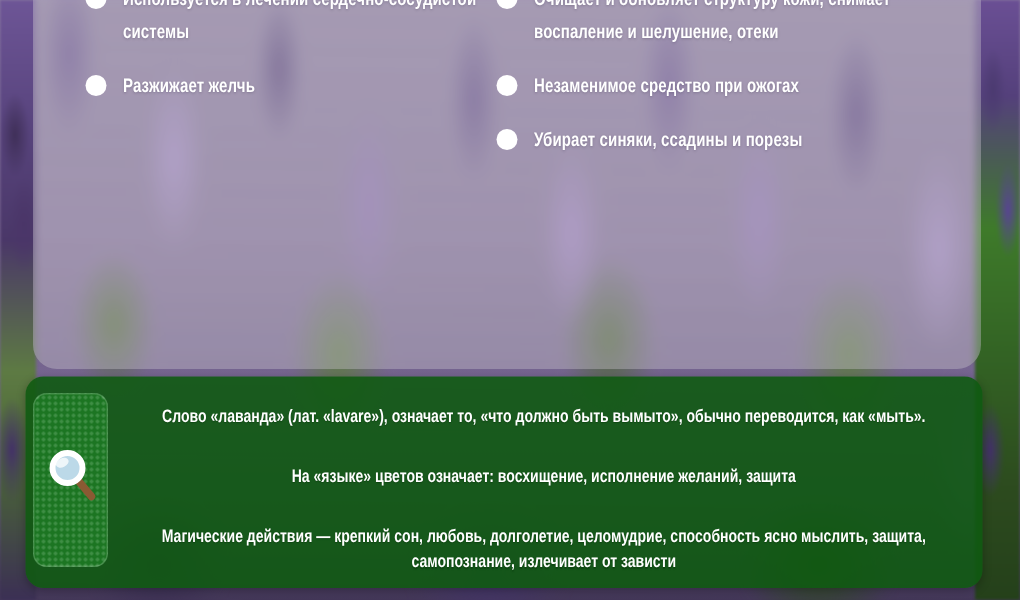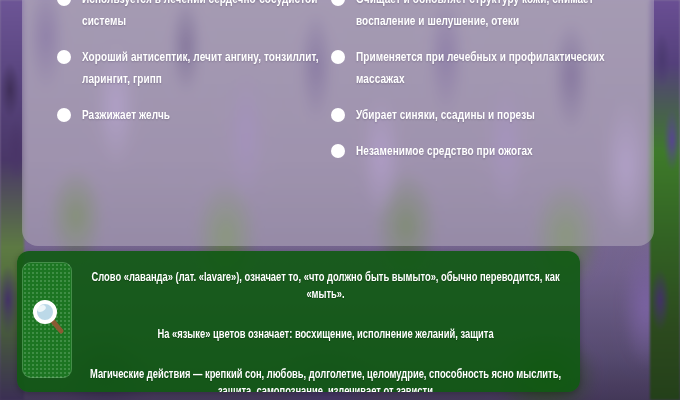--- a/index.html
+++ b/index.html
@@ -67,21 +67,21 @@
     position:absolute; left:0; top:4px; width:14px; height:14px;
     border-radius:50%; background:#ffffff;
   }
   .txt {
     display:block; width:130%; transform:scaleX(0.77); transform-origin:0 0;
     color:#ffffff; font-weight:bold; font-size:13px; line-height:22px;
     letter-spacing:0.1px; text-shadow:0 1px 2px rgba(40,30,60,0.25);
   }
   
   .info-panel {
-    position:absolute; left:17px; top:251px; width:563px; height:141px;
+    position:absolute; left:17px; top:251px; width:638px; height:141px;
     border-radius:12px; background:rgba(16,90,18,0.90);
     box-shadow:0 2px 6px rgba(0,0,0,0.25);
   }
   .icon-box {
     position:absolute; left:5px; top:11px; width:50px; height:116px;
     border-radius:9px; background-color:#1f7c26;
     background-image:radial-gradient(rgba(255,255,255,0.14) 1px, rgba(0,60,0,0.10) 1.4px);
     background-size:4px 4px;
     border:1px solid rgba(255,255,255,0.18);
     box-sizing:border-box;
@@ -110,44 +110,36 @@
   <div class="overlay"></div>
 
   <div class="cols">
     <div class="col-left">
       <div class="item">
         <span class="dot"></span>
         <span class="txt">Используется в лечении сердечно-сосудистой системы</span>
       </div>
       <div class="item">
         <span class="dot"></span>
-        <span class="txt">Хороший антисептик, лечит ангину, тонзиллит, ларингит, грипп</span>
-      </div>
-      <div class="item">
-        <span class="dot"></span>
         <span class="txt">Разжижает желчь</span>
       </div>
     </div>
 
     <div class="col-right">
       <div class="item">
         <span class="dot"></span>
         <span class="txt">Очищает и обновляет структуру кожи, снимает воспаление и шелушение, отеки</span>
       </div>
       <div class="item">
         <span class="dot"></span>
-        <span class="txt">Применяется при лечебных и профилактических массажах</span>
+        <span class="txt">Незаменимое средство при  ожогах</span>
       </div>
       <div class="item">
         <span class="dot"></span>
         <span class="txt">Убирает синяки, ссадины и порезы</span>
-      </div>
-      <div class="item">
-        <span class="dot"></span>
-        <span class="txt">Незаменимое средство при  ожогах</span>
       </div>
     </div>
   </div>
 
   <div class="info-panel">
     <div class="icon-box">
       <svg width="36" height="44" viewBox="0 0 36 44">
         <line x1="21" y1="20" x2="31" y2="32" stroke="#8a5a33" stroke-width="5" stroke-linecap="round"></line>
         <circle cx="15" cy="13" r="10" fill="#bcd9e8" stroke="#ffffff" stroke-width="4"></circle>
         <ellipse cx="11.5" cy="9.5" rx="4.5" ry="3" fill="#ffffff" opacity="0.75" transform="rotate(-25 11.5 9.5)"></ellipse>

